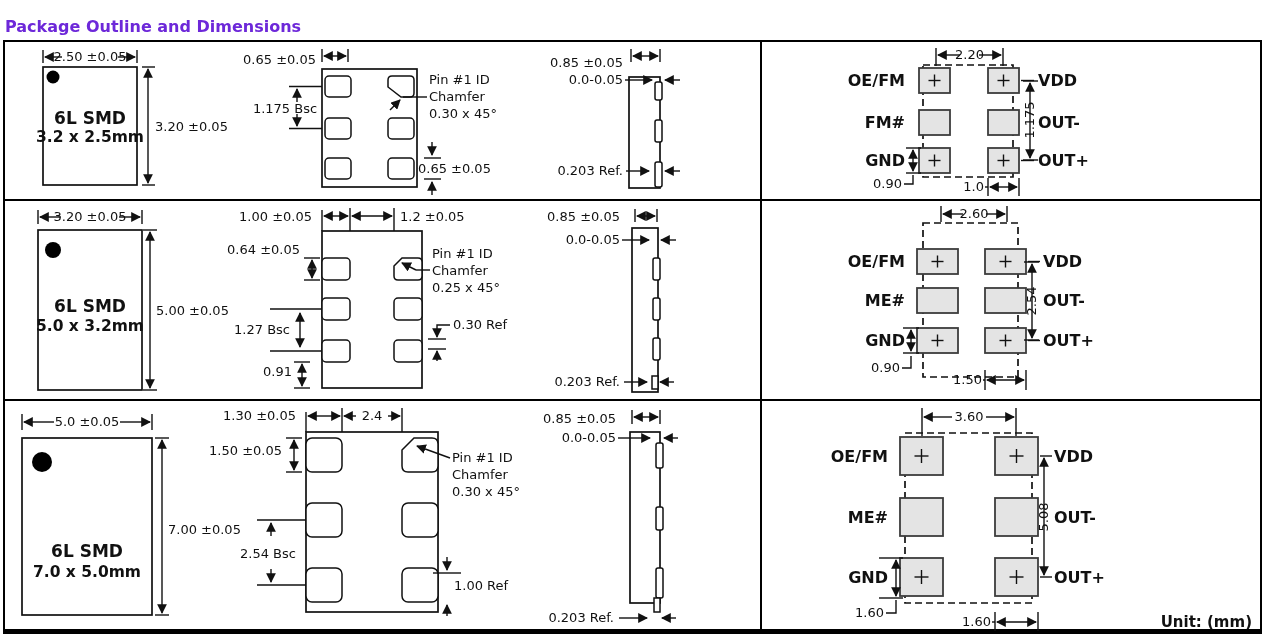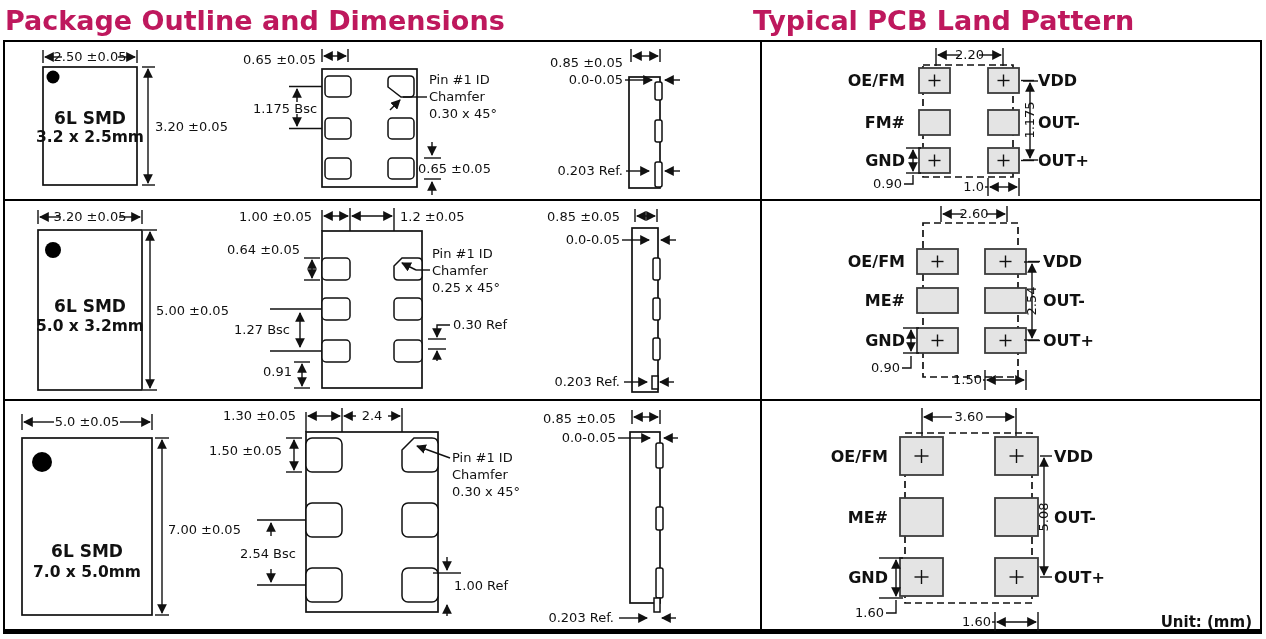--- a/index.html
+++ b/index.html
@@ -1,18 +1,18 @@
 <!DOCTYPE html>
 <html><head>
 <meta charset="utf-8">
 <style>
   html,body{margin:0;padding:0;background:#fff}
   #canvas{position:relative;width:1266px;height:639px;background:#fff;overflow:hidden;
           font-family:"DejaVu Sans",sans-serif;color:#111}
-  .title{position:absolute;top:5px;font-size:27px;font-weight:bold;color:#be185d;white-space:nowrap}
+  .title{position:absolute;top:17px;font-size:16px;font-weight:bold;color:#6d28d9;white-space:nowrap}
   #title-left{left:5px}
   #title-right{left:753px}
   .frame{position:absolute;left:3px;top:40px;width:1259px;height:594px;box-sizing:border-box;
          border:2px solid #000;border-bottom:5px solid #000}
   .vdiv{position:absolute;left:760px;top:40px;width:2px;height:594px;background:#000}
   .hdiv{position:absolute;left:3px;width:1259px;height:2px;background:#000}
   #hdiv1{top:199px}
   #hdiv2{top:399px}
   .cell{position:absolute}
   svg .ln{stroke:#111;stroke-width:1.4;fill:none}
@@ -26,21 +26,20 @@
   svg text.big2{font-size:15.5px;font-weight:bold}
   svg text.lbl{font-size:16px;font-weight:bold}
   svg text.unit{font-size:15px;font-weight:bold}
 </style>
 </head>
 <body>
 
 <div id="canvas">
 
   <div id="title-left" class="title">Package Outline and Dimensions</div>
-  <div id="title-right" class="title">Typical PCB Land Pattern</div>
 
   <div class="frame"></div>
   <div class="vdiv"></div>
   <div class="hdiv" id="hdiv1"></div>
   <div class="hdiv" id="hdiv2"></div>
 
   <svg class="cell" style="left:4px;top:40px" width="756" height="159">
     <defs>
         <marker id="m1" viewBox="0 0 10 10" refX="9" refY="5" markerWidth="7" markerHeight="7" orient="auto-start-reverse">
           <path d="M0 0L10 5L0 10z" fill="#111"></path>

